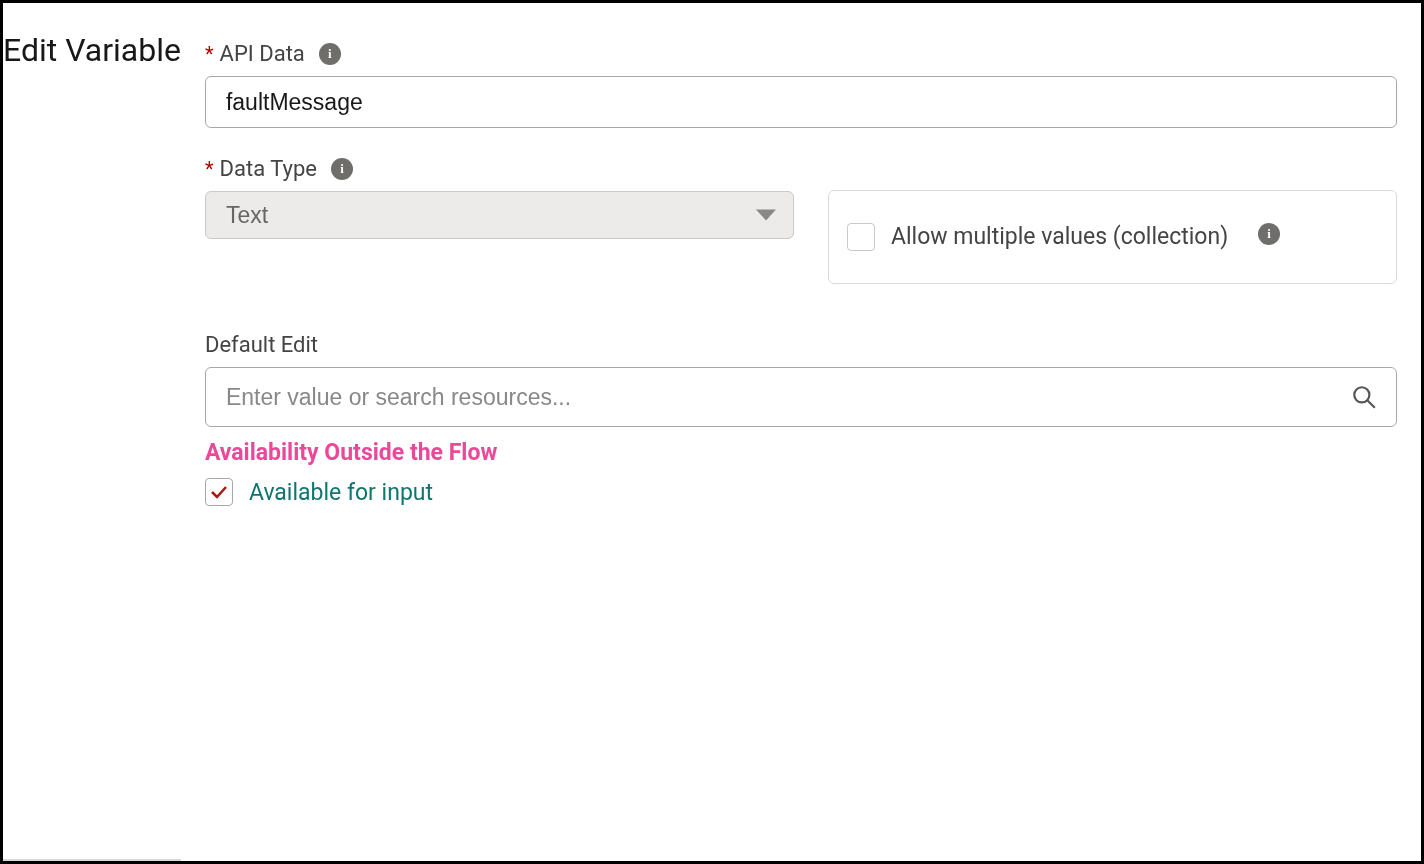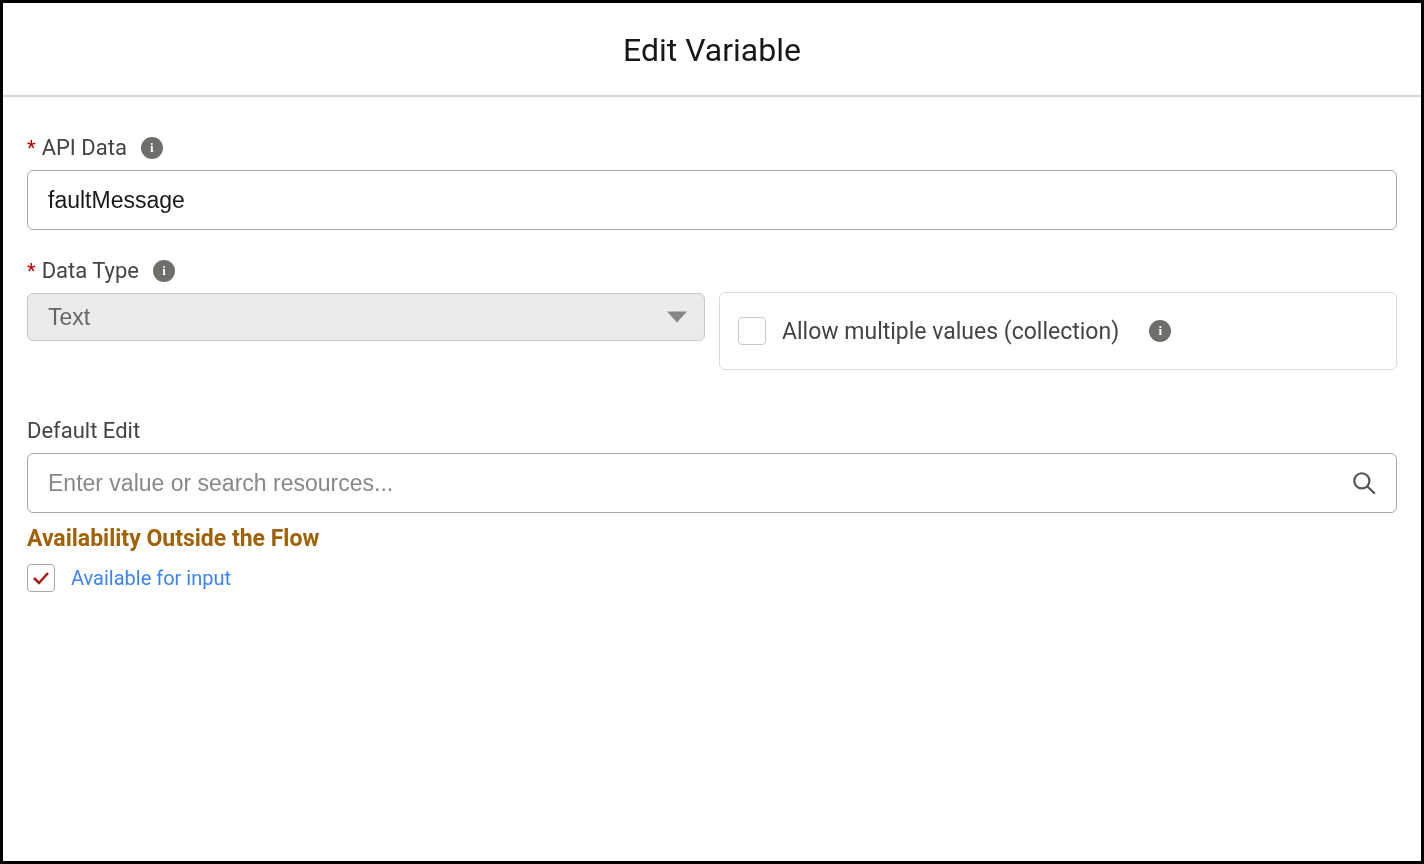--- a/index.html
+++ b/index.html
@@ -11,21 +11,21 @@
       font-family: -apple-system, BlinkMacSystemFont, "Segoe UI", Roboto, Helvetica, Arial, sans-serif;
       background: #fff;
       color: #181818;
     }
     .modal {
       border: 3px solid #000;
       width: 1424px;
       height: 864px;
       background: #fff;
       display: flex;
-      flex-direction: column;
+      flex-direction: row;
     }
     .modal-header {
       text-align: center;
       padding: 28px 0 26px 0;
       border-bottom: 2px solid #d8d8d8;
     }
     .modal-title {
       font-size: 32px;
       font-weight: 400;
       color: #181818;
@@ -59,21 +59,21 @@
       background: #706e6b;
       color: #fff;
       font-size: 13px;
       font-weight: bold;
       font-style: normal;
       margin-left: 14px;
       font-family: Georgia, serif;
     }
     .text-input {
       width: 100%;
-      height: 60px;
+      height: 52px;
       border: 1px solid #a8a8a8;
       border-radius: 6px;
       padding: 0 20px;
       font-size: 23px;
       color: #181818;
       background: #fff;
     }
     .textarea-input {
       width: 100%;
       height: 108px;
@@ -118,24 +118,24 @@
       pointer-events: none;
       width: 0;
       height: 0;
       border-left: 10px solid transparent;
       border-right: 10px solid transparent;
       border-top: 11px solid #888;
     }
     .checkbox-box {
       border: 1px solid #dddbda;
       border-radius: 6px;
-      padding: 24px 18px;
-      display: flex;
-      align-items: center;
+      padding: 32px 18px;
+      display: flex;
       gap: 16px;
+      margin-left: 20px;
     }
     .checkbox-visual {
       width: 28px;
       height: 28px;
       border: 1px solid #c9c9c9;
       border-radius: 4px;
       background: #fff;
       display: flex;
       align-items: center;
       justify-content: center;
@@ -170,21 +170,21 @@
       right: 20px;
       top: 50%;
       transform: translateY(-50%);
       width: 26px;
       height: 26px;
       pointer-events: none;
     }
     .section-heading {
       font-size: 23px;
       font-weight: 700;
-      color: #a16207;
+      color: #ec4899;
       margin-bottom: 12px;
     }
     .checkbox-row {
       display: flex;
       align-items: center;
       gap: 16px;
       margin-bottom: 10px;
     }
     .checkbox-small {
       width: 28px;
@@ -198,22 +198,22 @@
       flex-shrink: 0;
       cursor: pointer;
     }
     .checkbox-small.checked svg {
       display: block;
     }
     .checkbox-small svg {
       display: none;
     }
     .checkbox-row-label {
-      font-size: 20px;
-      color: #3b82f6;
+      font-size: 23px;
+      color: #0f766e;
     }
   </style>
 </head>
 <body>
 
 <div class="modal">
   <div class="modal-header">
     <h1 class="modal-title">Edit Variable</h1>
   </div>
   <div class="modal-body">

